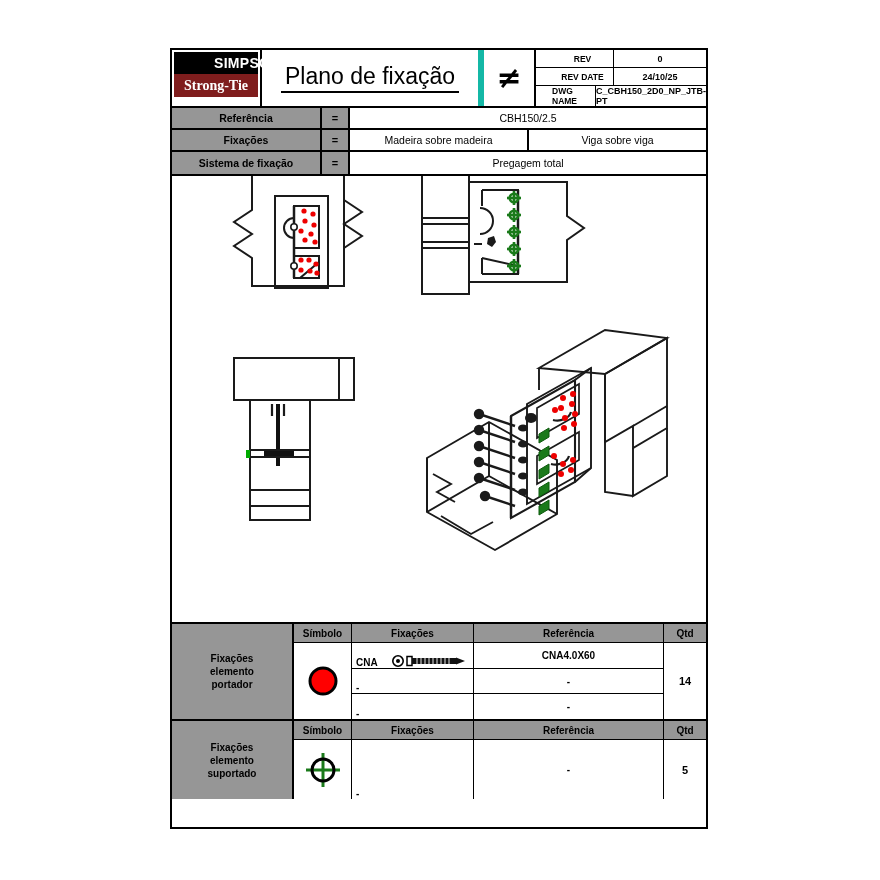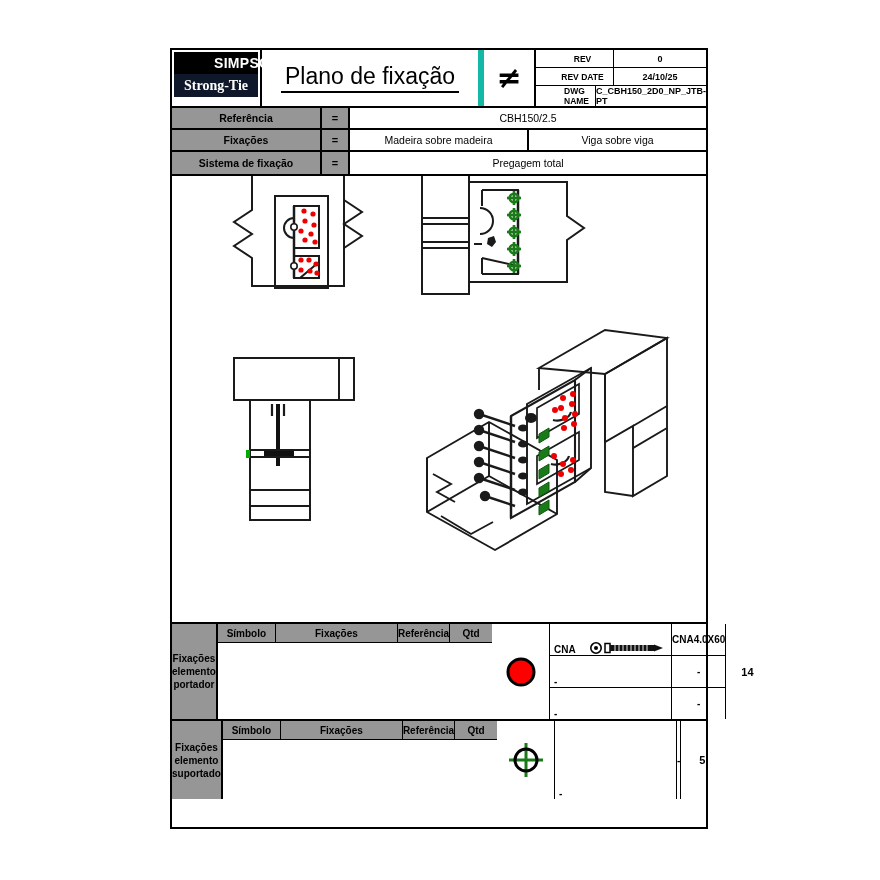--- a/index.html
+++ b/index.html
@@ -36,21 +36,21 @@
   .logo-top{
     background:#000;color:#fff;
     font-weight:bold;font-size:14px;
     letter-spacing:.3px;
     text-align:center;
     line-height:22px;height:22px;
     font-family:"Liberation Sans", sans-serif;
     padding-left:40px;
   }
   .logo-bot{
-    background:#0f172a;color:#fff;
+    background:#7f1d1d;color:#fff;
     font-weight:bold;font-size:14px;
     text-align:center;
     line-height:23px;height:23px;
     font-family:"Liberation Serif", serif;
   }
   .title-cell{
     flex:1;
     display:flex;align-items:center;justify-content:center;
     border-right:6px solid #14b8a6;
   }
@@ -71,21 +71,21 @@
     width:170px;
     display:flex;flex-direction:column;
     box-sizing:border-box;
   }
   .rev-row{
     display:flex;flex:1;
     border-bottom:1.5px solid #000;
     box-sizing:border-box;
     padding-left:16px;
   }
-  .rev-row:last-child{border-bottom:none;margin-left:12px;}
+  .rev-row:last-child{border-bottom:none;}
   .rev-row .lbl{
     width:62px;
     border-right:1.5px solid #000;
     display:flex;align-items:center;justify-content:center;
     font-size:8.5px;font-weight:bold;
     box-sizing:border-box;
   }
   .rev-row .val{
     flex:1;
     display:flex;align-items:center;justify-content:center;
@@ -144,21 +144,21 @@
   .legend:last-child{border-bottom:none;}
   .lg-title{
     width:122px;
     background:#969696;
     border-right:2px solid #000;
     display:flex;align-items:center;justify-content:center;
     text-align:center;
     font-size:10px;font-weight:bold;line-height:13px;
     box-sizing:border-box;
   }
-  .lg-body{flex:1;display:flex;}
+  .lg-body{flex:1;display:flex;flex-direction:column;}
   .lg-head{
     display:flex;height:19px;
     background:#969696;
     border-bottom:1.5px solid #000;
     box-sizing:border-box;
   }
   .lg-head div{
     display:flex;align-items:center;justify-content:center;
     font-size:10px;font-weight:bold;
     box-sizing:border-box;

